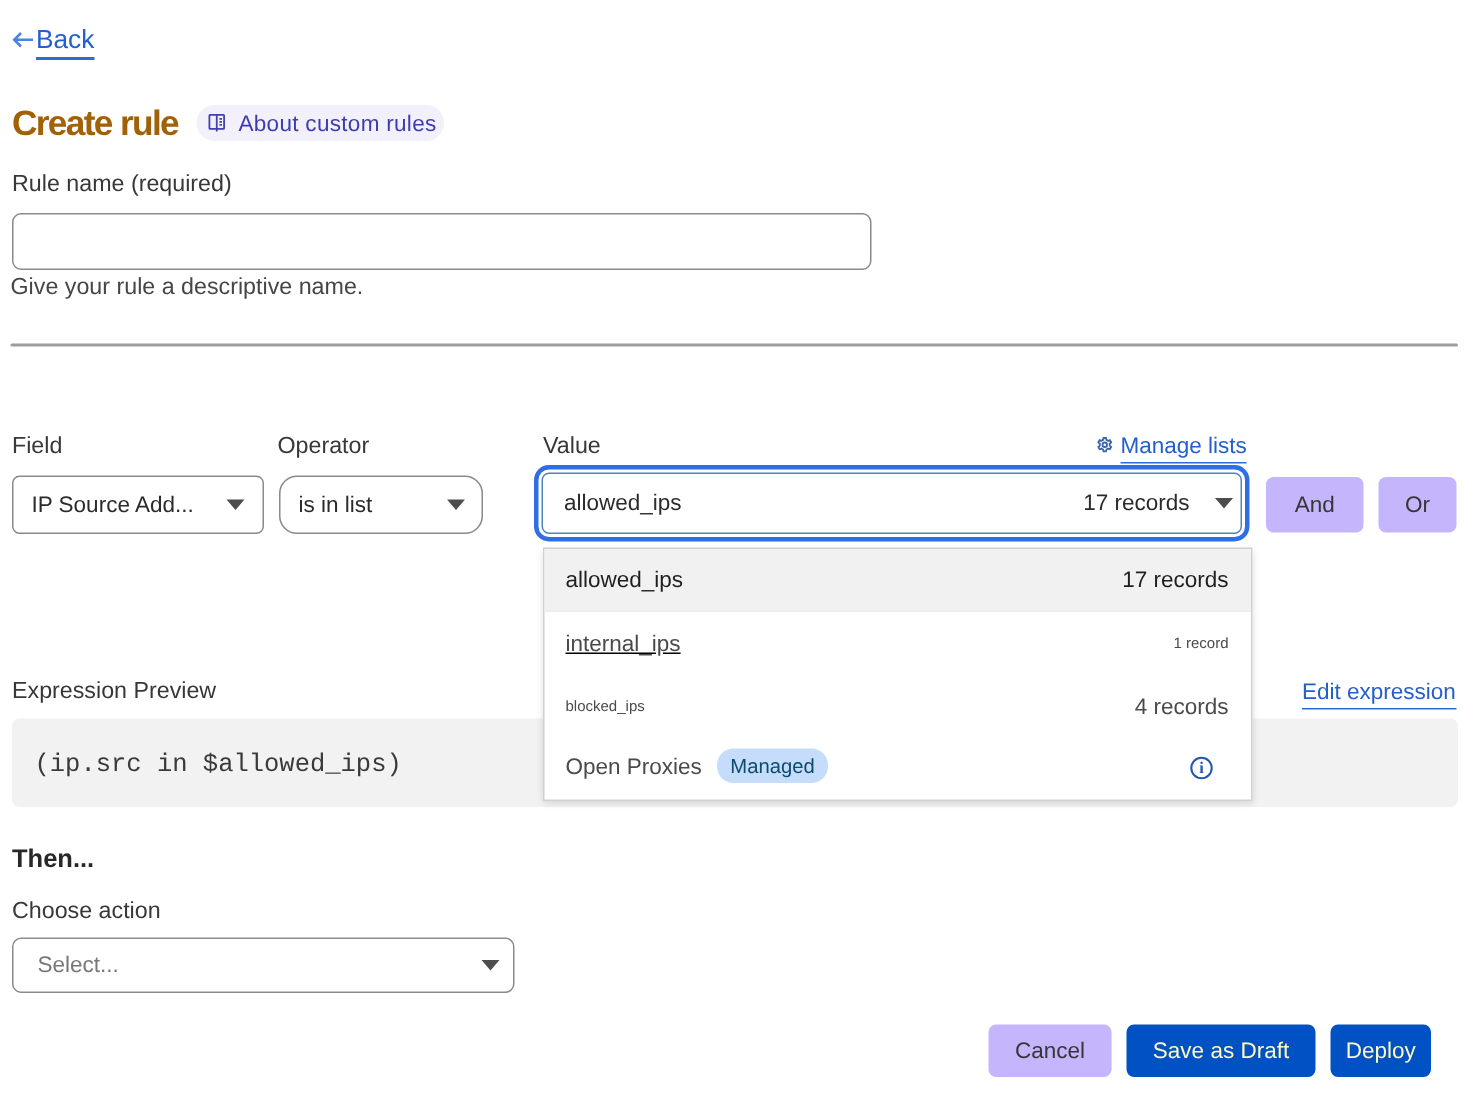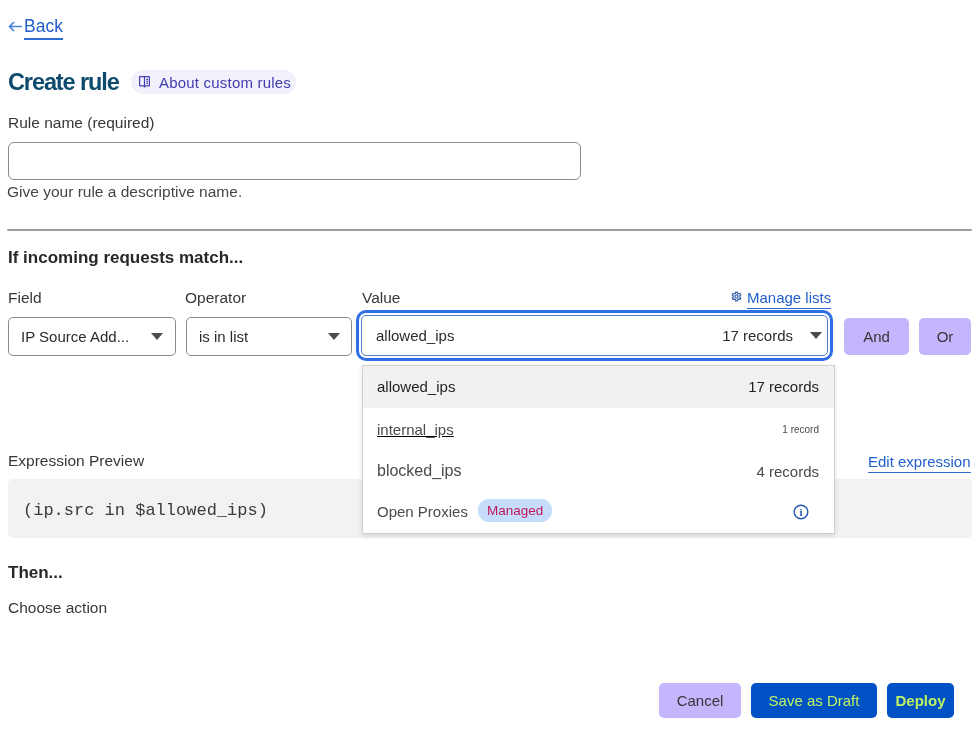--- a/index.html
+++ b/index.html
@@ -3,71 +3,70 @@
 <meta charset="utf-8">
 <style>
 * { margin:0; padding:0; box-sizing:border-box; }
 html,body { background:#fff; }
 body { font-family:"Liberation Sans", sans-serif; }
 #page { position:relative; width:979px; height:739px; background:#fff; overflow:hidden; }
 .abs { position:absolute; }
 .caret { width:0; height:0; border-left:6px solid transparent; border-right:6px solid transparent; border-top:7px solid #4d4d4d; }
 .sel { border:1px solid #8a8a8a; border-radius:5px; background:#fff; display:flex; align-items:center; }
 .graybtn { background:#c4b5fd; border-radius:5px; color:#363636; display:flex; align-items:center; justify-content:center; font-size:15px; }
-.bluebtn { background:#0051c3; border-radius:5px; color:#bef264; display:flex; align-items:center; justify-content:center; font-size:15px; }
+.bluebtn { background:#0051c3; border-radius:5px; color:#fef9c3; display:flex; align-items:center; justify-content:center; font-size:15px; }
 </style>
 </head>
 <body>
 <div id="page">
 
   <div class="abs" style="left:8px; top:16px; font-size:17.5px; color:#2360cb;">
     <svg width="15" height="13" viewBox="0 0 15 13" style="vertical-align:-1px; margin-right:1px;">
         <path d="M14 6.5 H1.5 M6 2 L1.5 6.5 L6 11" stroke="#4a82de" stroke-width="1.7" fill="none"></path>
       </svg><span style="border-bottom:2px solid #2e6bd3; padding-bottom:2px;">Back</span>
   </div>
 
-  <div class="abs" style="left:8px; top:69px; font-size:23.5px; letter-spacing:-1.1px; font-weight:bold; color:#0c4a6e;">Create rule</div>
+  <div class="abs" style="left:8px; top:69px; font-size:23.5px; letter-spacing:-1.1px; font-weight:bold; color:#a16207;">Create rule</div>
 
   <div class="abs" style="left:131px; top:70px; width:165px; height:24px; border-radius:12px; background:#f1f0fb; color:#3f3caf; font-size:15px; letter-spacing:0.2px; display:flex; align-items:center;">
     <svg width="13" height="14" viewBox="0 0 13 14" style="margin-left:7px; margin-bottom:1px;">
         <g stroke="#443fb3" stroke-width="1.2" fill="none">
           <rect x="1.6" y="1.6" width="9.8" height="9.3" rx="0.4"></rect>
           <path d="M6.5 1.6 V12.6"></path>
           <path d="M8.3 4.3 H10 M8.3 6.3 H10 M8.3 8.3 H10"></path>
         </g>
       </svg>
     <span style="margin-left:8px;">About custom rules</span>
   </div>
 
   <div class="abs" style="left:8px; top:114px; font-size:15.5px; color:#383838;">Rule name (required)</div>
   <div class="abs" style="left:8px; top:142px; width:573px; height:38px; border:1px solid #8a8a8a; border-radius:6px; background:#fff;"></div>
   <div class="abs" style="left:7px; top:183px; font-size:15.5px; color:#464646;">Give your rule a descriptive name.</div>
 
   <div class="abs" style="left:7px; top:229px; width:965px; height:2px; background:#9e9e9e; border-radius:1px;"></div>
 
-  <div class="abs" style="left:8px; top:248px; font-size:17px; font-weight:bold; color:#282828;">If incoming requests match...</div>
 
   <div class="abs" style="left:8px; top:289px; font-size:15.5px; color:#383838;">Field</div>
   <div class="abs" style="left:185px; top:289px; font-size:15.5px; color:#383838;">Operator</div>
   <div class="abs" style="left:362px; top:289px; font-size:15.5px; color:#383838;">Value</div>
 
   <div class="abs" style="left:731px; top:289px; font-size:15px; color:#2360cb; display:flex; align-items:center;">
     <svg width="11" height="11" viewBox="0 0 16 16" style="margin-right:5px; position:relative; top:-3px;">
         <path fill="none" stroke="#3c66ad" stroke-width="1.8" d="M6.8 1.5 h2.4 l0.4 1.8 1.6 0.9 1.8-0.6 1.2 2.1 -1.4 1.3 v1.9 l1.4 1.3 -1.2 2.1 -1.8-0.6 -1.6 0.9 -0.4 1.8 h-2.4 l-0.4-1.8 -1.6-0.9 -1.8 0.6 -1.2-2.1 1.4-1.3 v-1.9 l-1.4-1.3 1.2-2.1 1.8 0.6 1.6-0.9 z"></path>
         <circle cx="8" cy="8" r="2.2" fill="none" stroke="#3c66ad" stroke-width="1.8"></circle>
       </svg>
     <span style="border-bottom:1.5px solid #2e6bd3; padding-bottom:2px;">Manage lists</span>
   </div>
 
   <div class="abs sel" style="left:8px; top:317px; width:168px; height:39px;">
     <span style="margin-left:12px; font-size:15px; color:#2b2b2b;">IP Source Add...</span>
     <div class="caret" style="position:absolute; right:12px;"></div>
   </div>
 
-  <div class="abs sel" style="left:186px; top:317px; width:166px; height:39px;">
+  <div class="abs sel" style="left:186px; top:317px; width:136px; height:39px;border-radius:12px;">
     <span style="margin-left:12px; font-size:15px; color:#2b2b2b;">is in list</span>
     <div class="caret" style="position:absolute; right:11px;"></div>
   </div>
 
   <div class="abs" style="left:361px; top:315px; width:467px; height:41px; border:1px solid #5580c5; border-radius:5px; background:#fff; box-shadow:0 0 0 2px #fff, 0 0 0 5px #2f6fe3; display:flex; align-items:center;">
     <span style="margin-left:14px; font-size:15px; color:#2b2b2b;">allowed_ips</span>
     <span style="position:absolute; right:34px; font-size:15px; color:#2b2b2b;">17 records</span>
     <div class="caret" style="position:absolute; right:5px;"></div>
   </div>
 
@@ -83,33 +82,37 @@
   <div class="abs" style="left:362px; top:365px; width:473px; height:169px; background:#fff; border:1px solid #d0d0d0; box-shadow:0 2px 5px rgba(0,0,0,0.12);">
     <div style="height:42px; background:#f1f1f1; display:flex; align-items:center; position:relative; border-bottom:1px solid #ededed;">
       <span style="margin-left:14px; font-size:15px; color:#1f1f1f;">allowed_ips</span>
       <span style="position:absolute; right:15px; font-size:15px; color:#1f1f1f;">17 records</span>
     </div>
     <div style="height:42px; display:flex; align-items:center; position:relative;text-decoration:underline;">
       <span style="margin-left:14px; font-size:15px; color:#4a4a4a;">internal_ips</span>
       <span style="position:absolute; right:15px; font-size:10px; color:#4a4a4a;">1 record</span>
     </div>
     <div style="height:42px; display:flex; align-items:center; position:relative;">
-      <span style="margin-left:14px; font-size:16px; color:#4a4a4a;">blocked_ips</span>
+      <span style="margin-left:14px; font-size:10px; color:#4a4a4a;">blocked_ips</span>
       <span style="position:absolute; right:15px; font-size:15px; color:#4a4a4a;text-align:center;">4 records</span>
     </div>
     <div style="height:43px; display:flex; align-items:center; position:relative; padding-bottom:4px;">
       <span style="margin-left:14px; font-size:15px; color:#4a4a4a;">Open Proxies</span>
-      <span style="margin-left:10px; background:#c5ddfa; color:#be185d; font-size:13.5px; border-radius:11px; padding:4px 9px; position:relative; top:-1px;">Managed</span>
+      <span style="margin-left:10px; background:#c5ddfa; color:#0c4a6e; font-size:13.5px; border-radius:11px; padding:4px 9px; position:relative; top:-1px;">Managed</span>
       <svg style="position:absolute; right:25px;" width="16" height="16" viewBox="0 0 16 16">
           <circle cx="8" cy="8" r="6.8" fill="none" stroke="#2458b3" stroke-width="1.4"></circle>
           <text x="8" y="11.6" text-anchor="middle" font-family="Liberation Serif, serif" font-size="11" font-weight="bold" fill="#2458b3">i</text>
         </svg>
     </div>
   </div>
 
   <div class="abs" style="left:8px; top:563px; font-size:17px; font-weight:bold; color:#282828;">Then...</div>
   <div class="abs" style="left:8px; top:599px; font-size:15.5px; color:#383838;">Choose action</div>
+  <div class="abs sel" style="left:8px; top:625px; width:335px; height:37px; border-radius:6px;">
+    <span style="margin-left:16px; font-size:15px; color:#777;">Select...</span>
+    <div class="caret" style="position:absolute; right:9px;"></div>
+  </div>
 
   <div class="abs graybtn" style="left:659px; top:683px; width:82px; height:35px;">Cancel</div>
   <div class="abs bluebtn" style="left:751px; top:683px; width:126px; height:35px;">Save as Draft</div>
-  <div class="abs bluebtn" style="left:887px; top:683px; width:67px; height:35px;font-weight:bold;">Deploy</div>
+  <div class="abs bluebtn" style="left:887px; top:683px; width:67px; height:35px;">Deploy</div>
 
 </div>
 
 </body></html>

